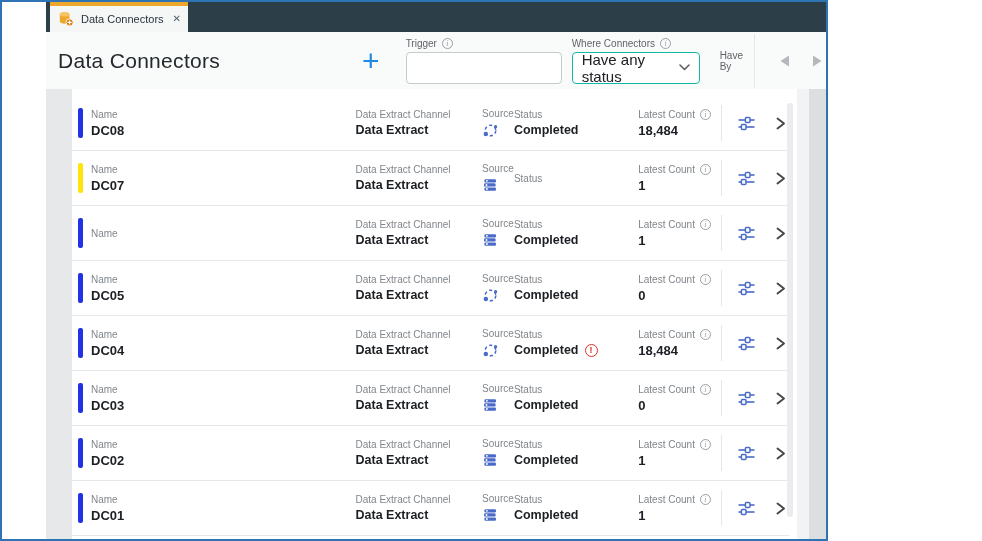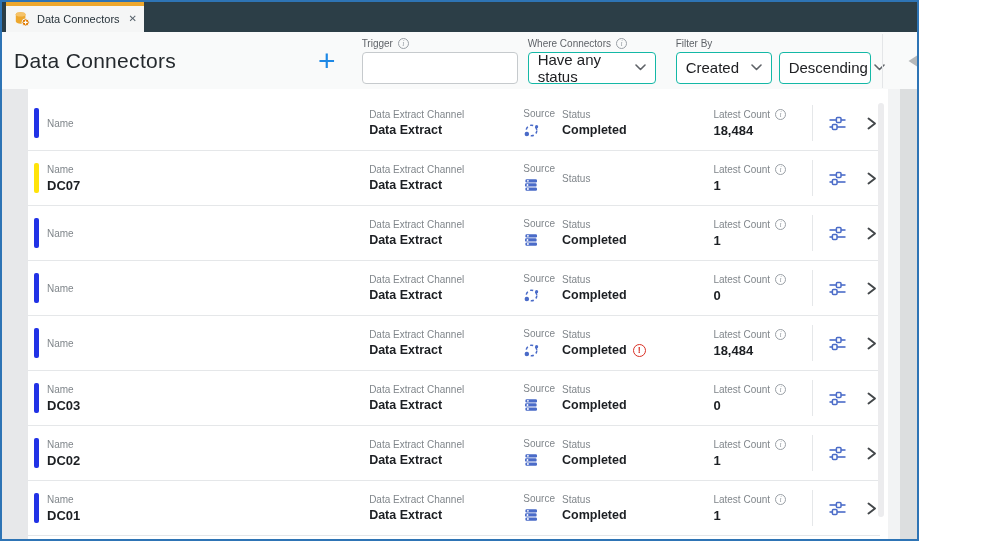--- a/index.html
+++ b/index.html
@@ -1,25 +1,25 @@
 <!DOCTYPE html>
 <html><head>
 <meta charset="utf-8">
 <style>
   * { margin:0; padding:0; box-sizing:border-box; }
   html,body { background:#fff; }
   body { font-family:"Liberation Sans","DejaVu Sans",sans-serif; }
 
   .window {
-    width:919px; height:541px;
+    width:828px; height:541px;
     border:2px solid #2e74b5;
     background:#fff;
     position:relative;
     overflow:hidden;
-    display:flex; flex-direction:column;
+    display:flex; flex-direction:column;padding-left:44px;
   }
 
   
   .topbar { height:30px; background:#2c3e47; display:flex; align-items:stretch; flex:0 0 auto; }
   .tab {
     width:138px; margin-left:4px; background:#f5f6f6;
     border-top:4px solid #eda72d;
     display:flex; align-items:center; gap:7px; padding:0 8px;
     cursor:default;
   }
@@ -145,35 +145,21 @@
       <div class="selbox sel-where">
         <span>Have any status</span>
         <svg class="chev-down" width="11" height="7" viewBox="0 0 11 7">
             <path d="M1 1 L5.5 5.5 L10 1" fill="none" stroke="#5f6368" stroke-width="1.6" stroke-linecap="round" stroke-linejoin="round"></path>
           </svg>
       </div>
     </div>
 
     <div class="hgroup">
       <div class="hlabel">
-        <span>Filter By</span>
-      </div>
-      <div class="order-row">
-        <div class="selbox sel-created">
-          <span>Created</span>
-          <svg class="chev-down" width="11" height="7" viewBox="0 0 11 7">
-              <path d="M1 1 L5.5 5.5 L10 1" fill="none" stroke="#5f6368" stroke-width="1.6" stroke-linecap="round" stroke-linejoin="round"></path>
-            </svg>
-        </div>
-        <div class="selbox sel-desc">
-          <span>Descending</span>
-          <svg class="chev-down" width="11" height="7" viewBox="0 0 11 7">
-              <path d="M1 1 L5.5 5.5 L10 1" fill="none" stroke="#5f6368" stroke-width="1.6" stroke-linecap="round" stroke-linejoin="round"></path>
-            </svg>
-        </div>
+        <span>Have By</span>
       </div>
     </div>
 
     <div class="nav-cluster">
       <div class="vdiv" style="margin-right:20px;"></div>
       <button class="nav-btn">
         <svg width="15" height="14" viewBox="0 0 15 14">
             <path d="M12 1.5 L3.5 7 L12 12.5 Z" fill="#b5b8ba"></path>
           </svg>
       </button>
@@ -192,20 +178,21 @@
   </div>
 
   <div class="content">
     <div class="gutter-left"></div>
     <div class="rows" id="rows-host">
   <div class="row">
     <div class="color-bar" style="background: rgb(33, 50, 230);"></div>
 
     <div class="cell cell-name">
       <span class="cell-label">Name</span>
+      <span class="cell-value">DC08</span>
     </div>
 
     <div class="cell cell-channel">
       <span class="cell-label">Data Extract Channel</span>
       <span class="cell-value">Data Extract</span>
     </div>
 
     <div class="cell cell-source">
       <span class="cell-label">Source</span>
       <span class="cell-value" style="line-height:0;">
@@ -377,20 +364,21 @@
         <path d="M4.5 2.5 L11 7.5 L4.5 12.5" fill="none" stroke="#43474a" stroke-width="1.9" stroke-linecap="round" stroke-linejoin="round"></path>
       </svg>
     </button>
   </div>
 
   <div class="row">
     <div class="color-bar" style="background: rgb(33, 50, 230);"></div>
 
     <div class="cell cell-name">
       <span class="cell-label">Name</span>
+      <span class="cell-value">DC05</span>
     </div>
 
     <div class="cell cell-channel">
       <span class="cell-label">Data Extract Channel</span>
       <span class="cell-value">Data Extract</span>
     </div>
 
     <div class="cell cell-source">
       <span class="cell-label">Source</span>
       <span class="cell-value" style="line-height:0;">
@@ -435,20 +423,21 @@
         <path d="M4.5 2.5 L11 7.5 L4.5 12.5" fill="none" stroke="#43474a" stroke-width="1.9" stroke-linecap="round" stroke-linejoin="round"></path>
       </svg>
     </button>
   </div>
 
   <div class="row">
     <div class="color-bar" style="background: rgb(33, 50, 230);"></div>
 
     <div class="cell cell-name">
       <span class="cell-label">Name</span>
+      <span class="cell-value">DC04</span>
     </div>
 
     <div class="cell cell-channel">
       <span class="cell-label">Data Extract Channel</span>
       <span class="cell-value">Data Extract</span>
     </div>
 
     <div class="cell cell-source">
       <span class="cell-label">Source</span>
       <span class="cell-value" style="line-height:0;">

